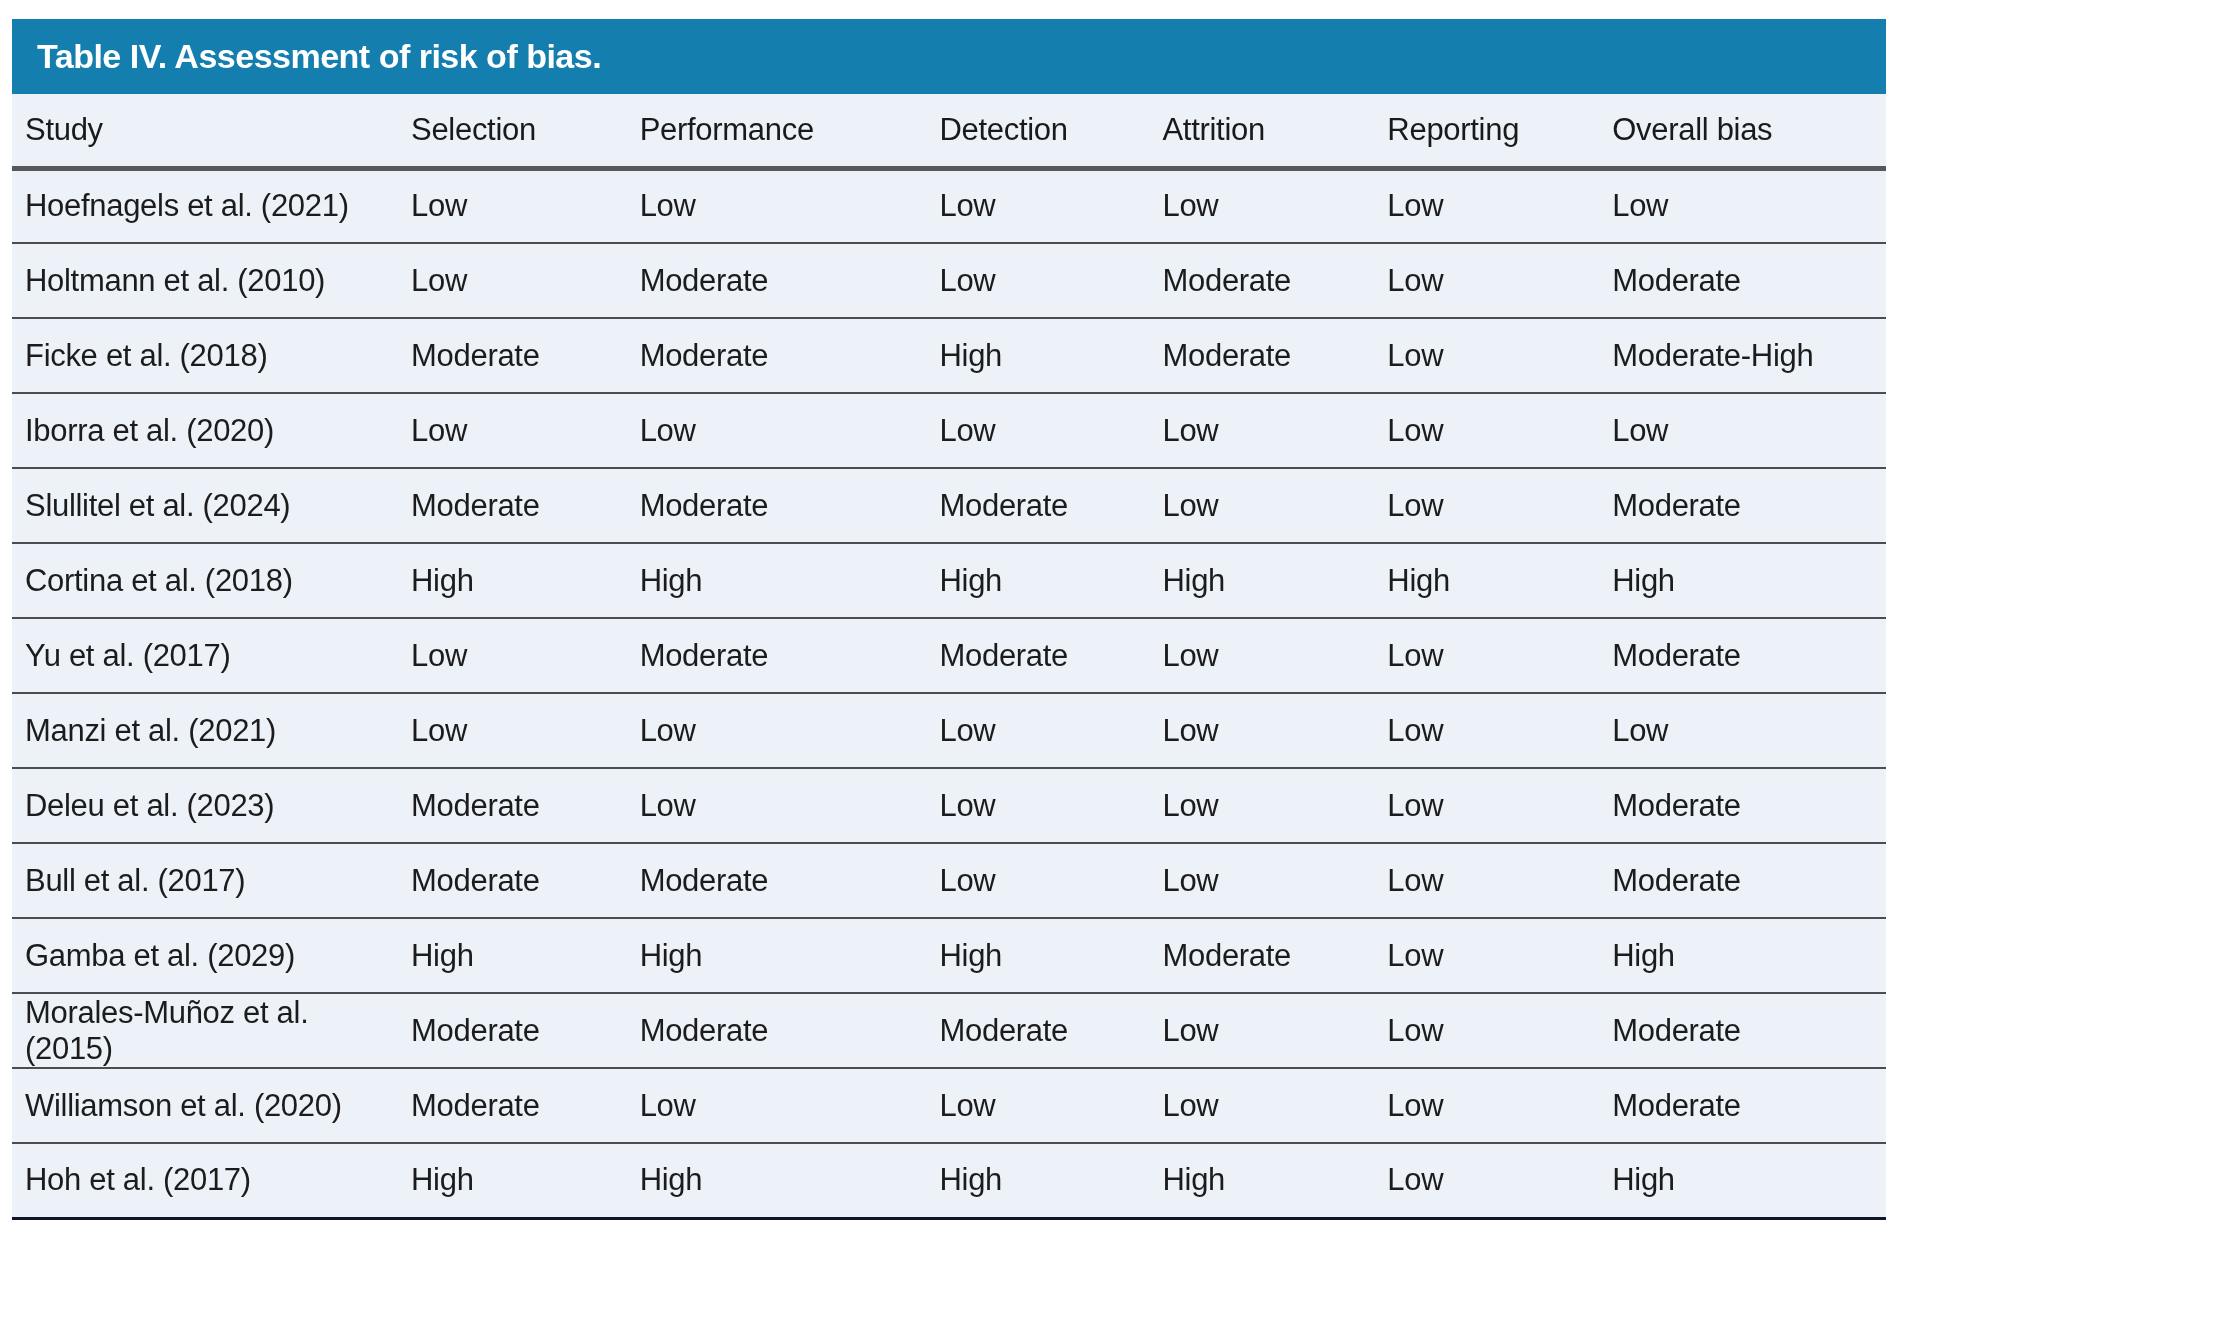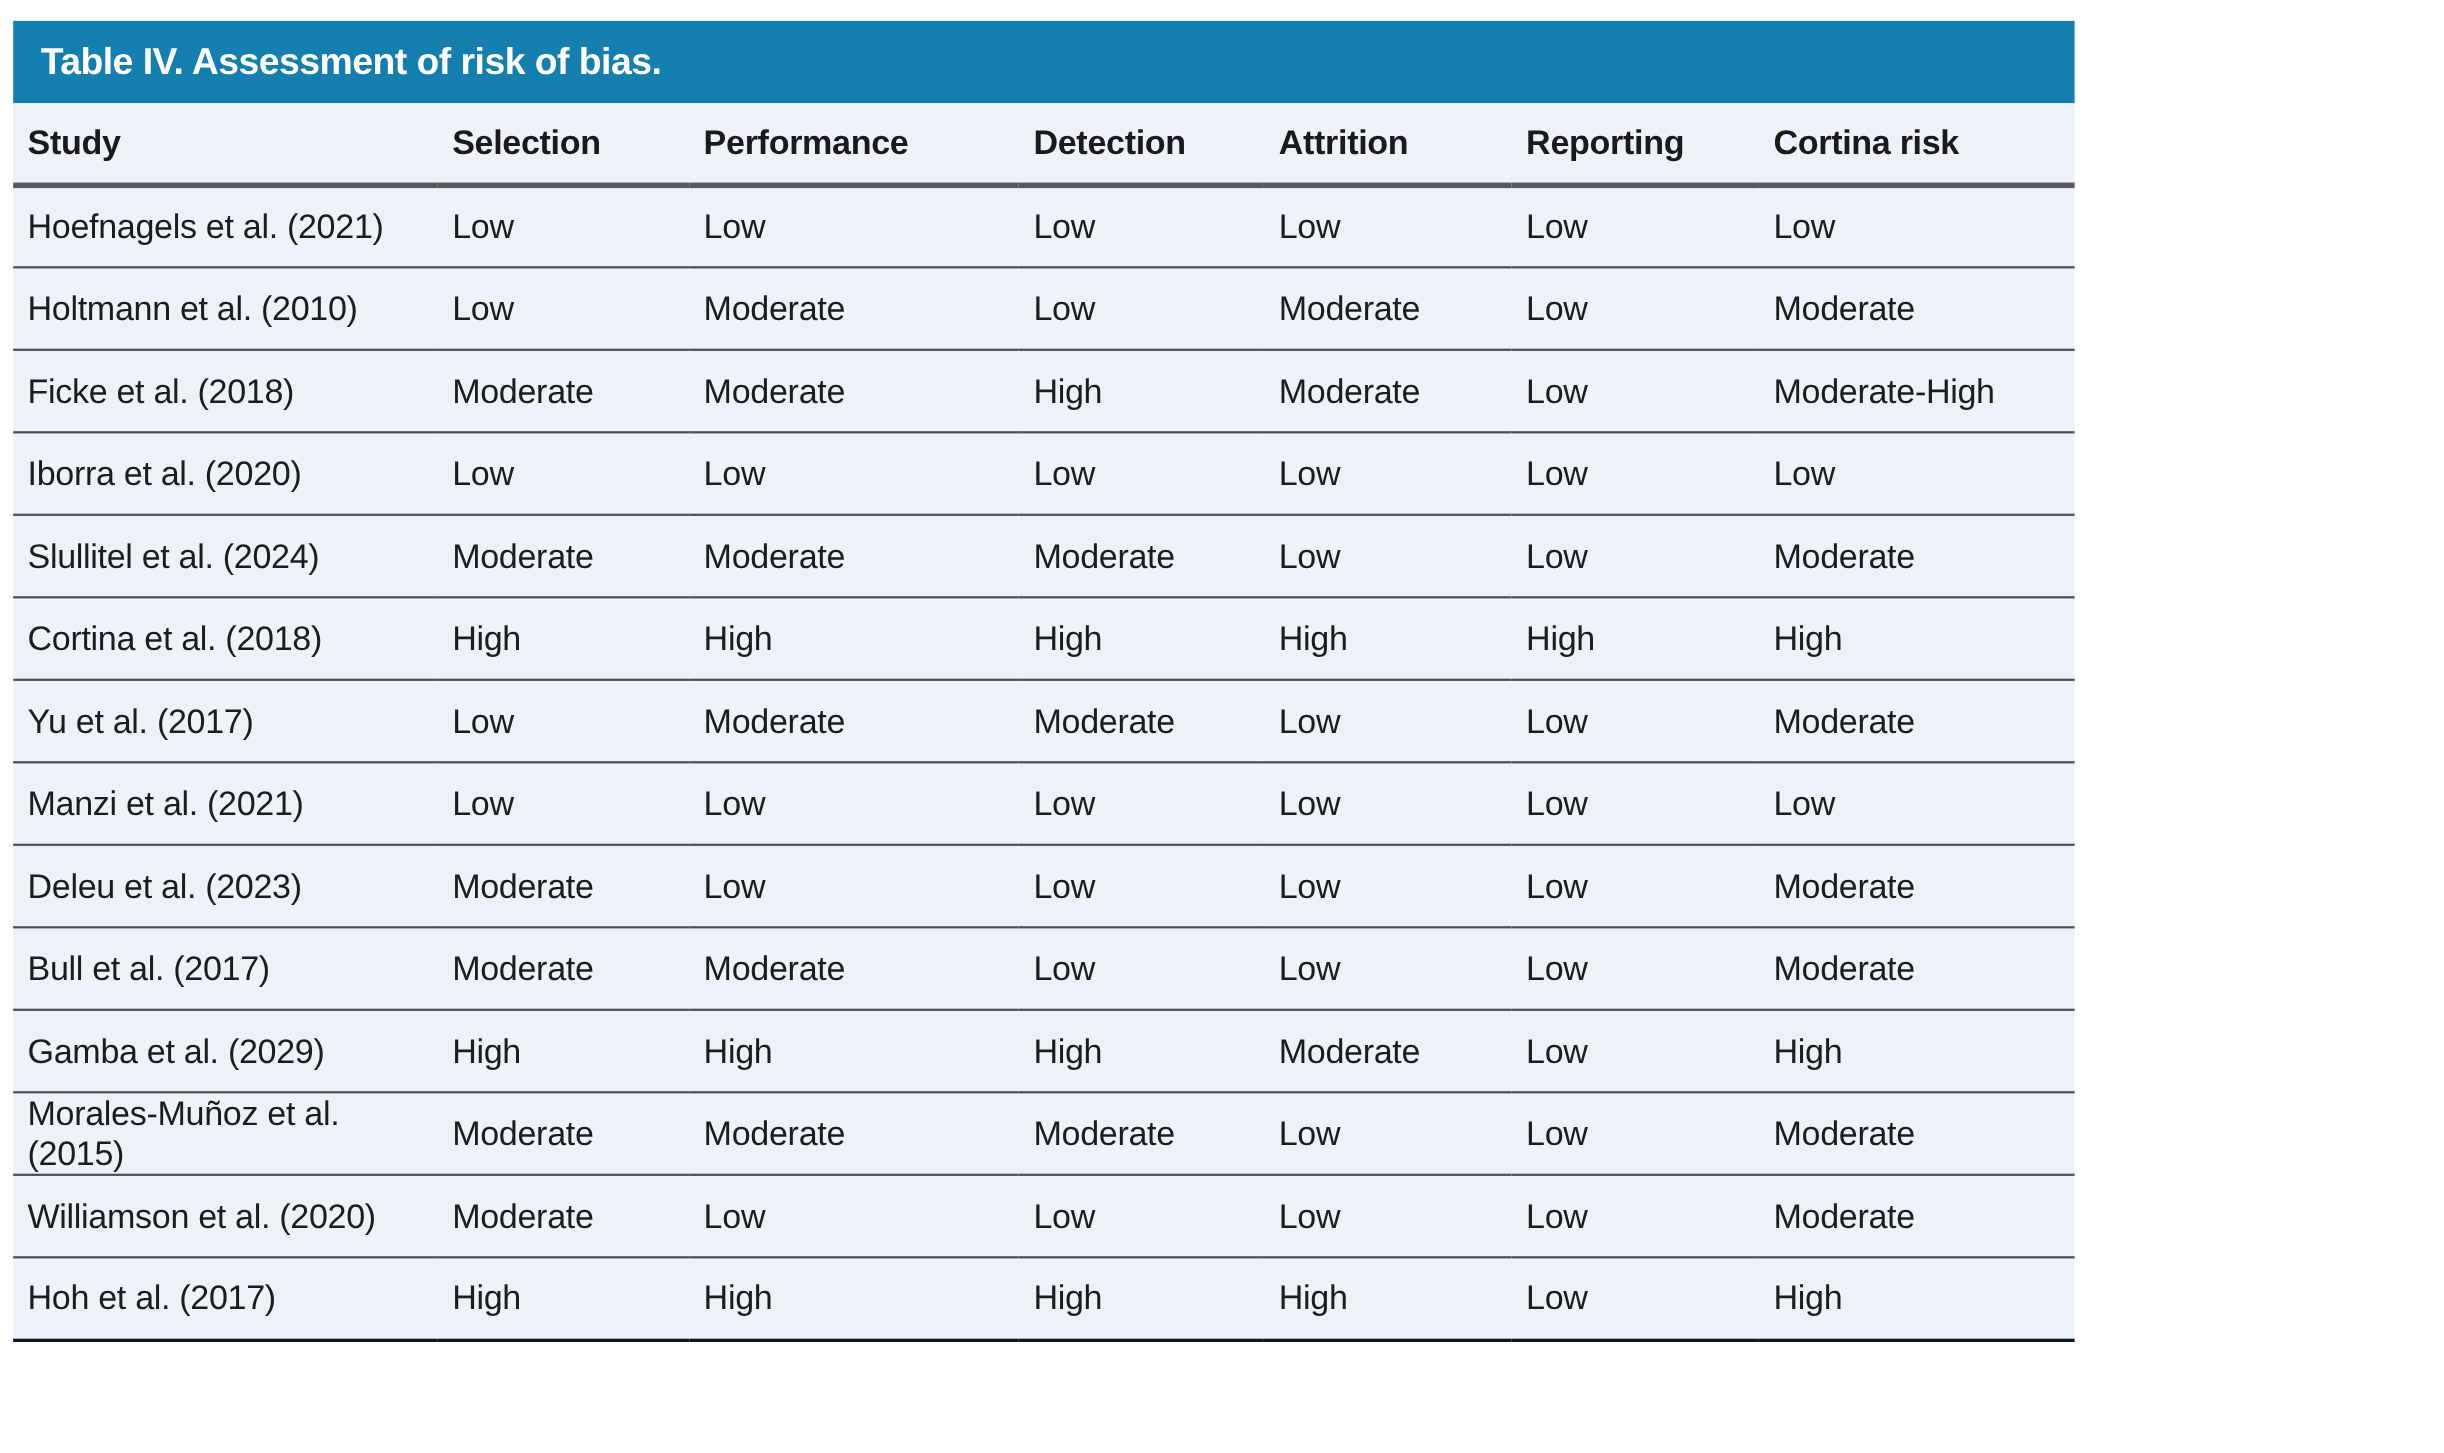--- a/index.html
+++ b/index.html
@@ -36,21 +36,21 @@
     width: 100%;
     border-collapse: collapse;
     table-layout: fixed;
   }
   table.bias-table thead tr {
     height: 74px;
   }
   table.bias-table th {
     text-align: left;
     font-size: 31px;
-    font-weight: bold;
+    font-weight: normal;
     color: #1a1a1a;
     padding: 0 8px 0 13px;
     letter-spacing: -0.3px;
     vertical-align: middle;
     border-bottom: 5px solid #57585c;
   }
   table.bias-table tbody tr {
     height: 75px;
   }
   table.bias-table td {
@@ -87,21 +87,21 @@
         <col style="width:15.3%">
       </colgroup>
       <thead>
         <tr style="background: rgb(237, 241, 248);">
           <th>Study</th>
           <th>Selection</th>
           <th>Performance</th>
           <th>Detection</th>
           <th>Attrition</th>
           <th>Reporting</th>
-          <th>Cortina risk</th>
+          <th>Overall bias</th>
         </tr>
       </thead>
       <tbody id="rows">
           <tr>
             <td>Hoefnagels et al. (2021)</td>
             <td>Low</td>
             <td>Low</td>
             <td>Low</td>
             <td>Low</td>
             <td>Low</td>

